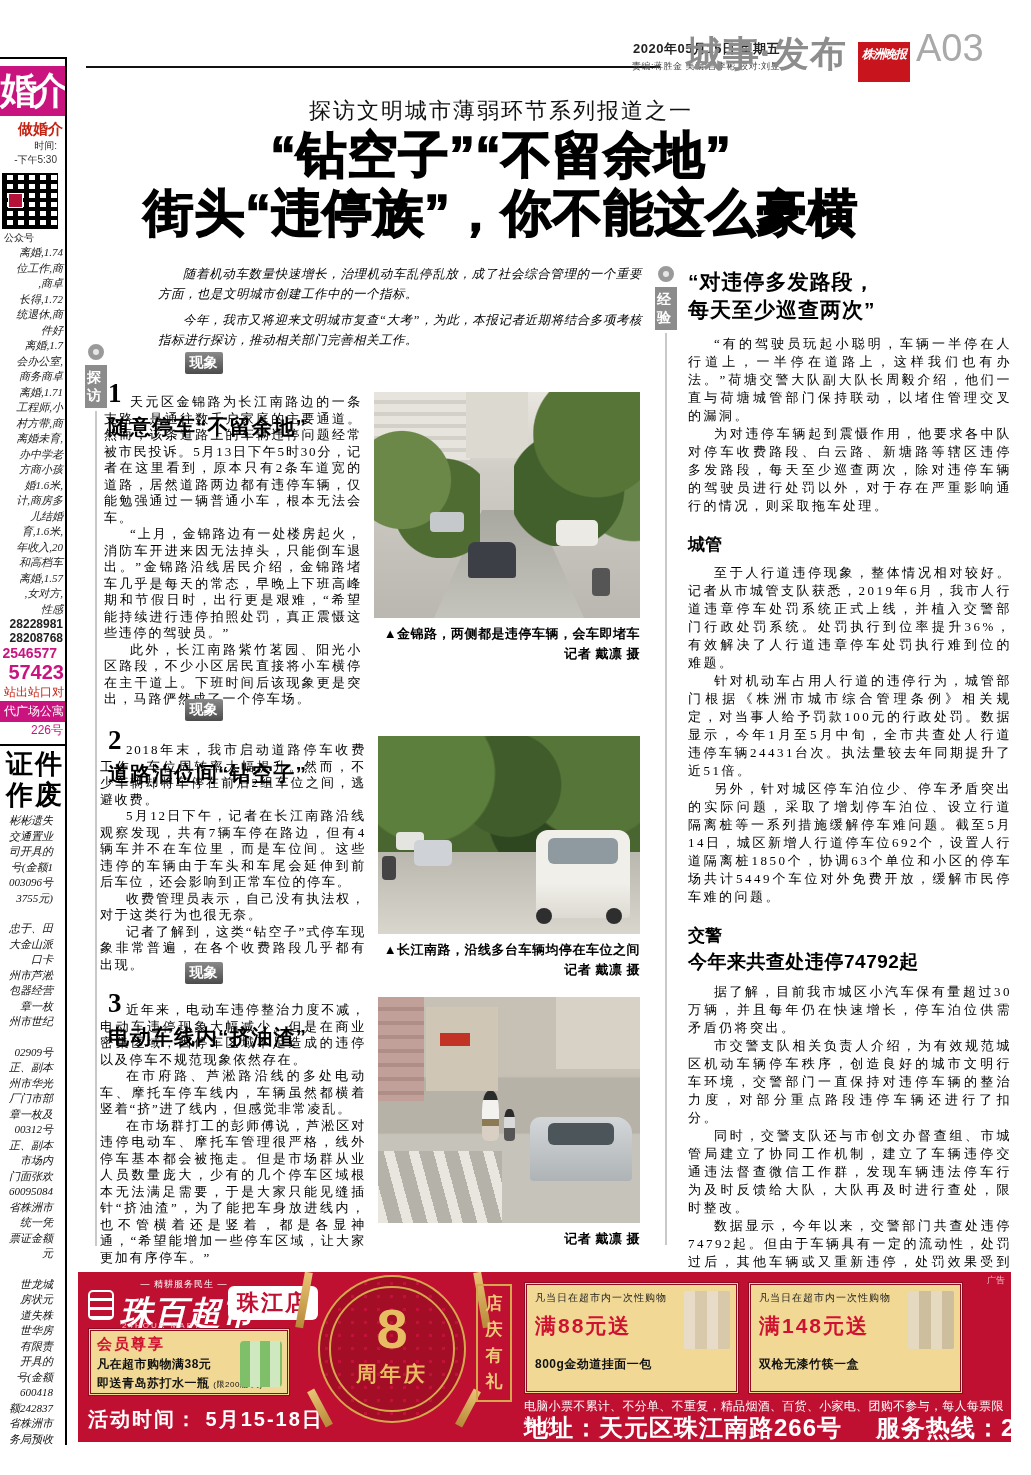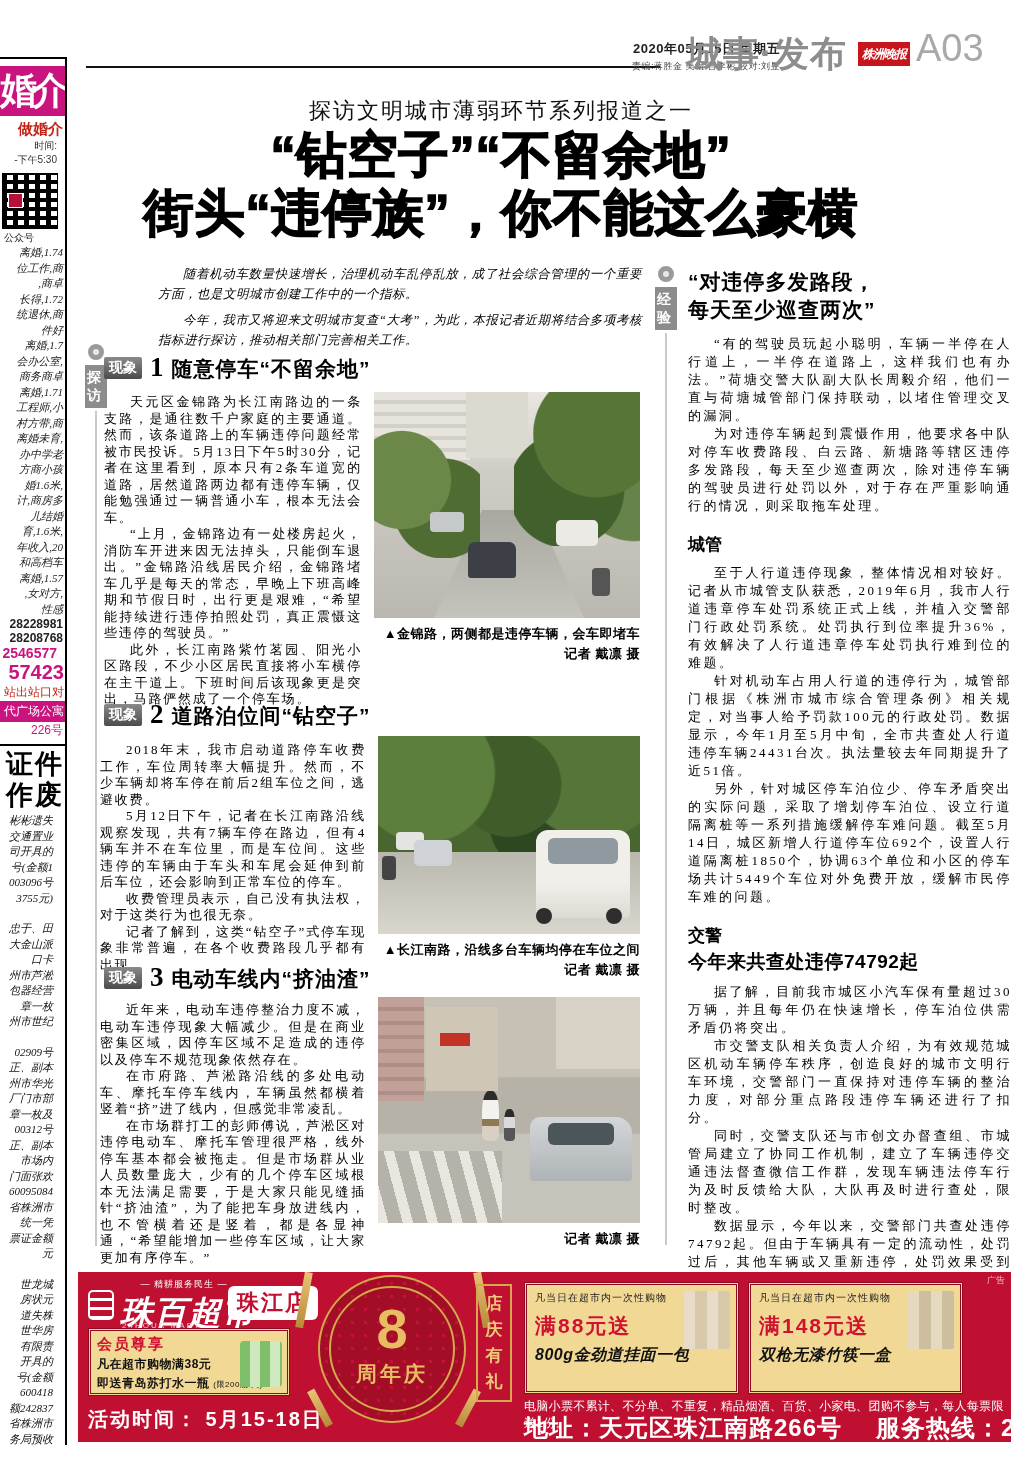--- a/index.html
+++ b/index.html
@@ -33,21 +33,21 @@
                    line-height:1.15;border-top:2px solid #000;margin-top:5px;padding:3px 1px 2px 0;letter-spacing:2px;}
   .sb-notice div{font-family:"Liberation Serif",serif;font-style:italic;font-size:11px;line-height:15.5px;
                  min-height:15px;color:#111;text-align:right;padding-right:12px;white-space:nowrap;overflow:hidden;}
 
   
   .hdr-rule{position:absolute;top:66px;left:86px;width:574px;height:2px;background:#111;}
   .hdr-meta{position:absolute;top:40px;left:520px;width:260px;text-align:right;}
   .hdr-date{font-weight:bold;font-size:13px;color:#222;letter-spacing:0.5px;}
   .hdr-editors{font-size:9px;color:#444;margin-top:2px;letter-spacing:0.5px;}
   .hdr-section{position:absolute;top:30px;left:686px;font-weight:bold;font-size:36px;color:#8d8d8d;letter-spacing:1px;}
-  .hdr-logo{position:absolute;top:42px;left:858px;width:52px;height:24px;background:#c8151d;color:#fff;
+  .hdr-logo{position:absolute;top:42px;left:858px;width:52px;height:40px;background:#c8151d;color:#fff;
             font-family:"Liberation Serif",serif;font-style:italic;font-weight:bold;font-size:12px;
             text-align:center;line-height:24px;letter-spacing:-1px;}
   .hdr-page{position:absolute;top:27px;left:916px;font-size:38px;color:#a9a9a9;}
 
   
   .kicker{position:absolute;top:96px;left:86px;width:830px;text-align:center;font-size:22px;color:#111;letter-spacing:2px;}
   .headline{position:absolute;left:86px;width:830px;text-align:center;font-weight:900;font-size:50px;
             color:#000;letter-spacing:1px;-webkit-text-stroke:1.5px #000;}
   .headline1{top:122px;}
   .headline2{top:180px;}
@@ -61,21 +61,21 @@
   .marker{position:absolute;width:24px;text-align:center;}
   .marker-dot{width:16px;height:16px;border:5px solid #9a9a9a;border-radius:50%;margin:0 auto 5px;
               background:#e7e7e7;box-sizing:border-box;}
   .marker-label{background:#8c8c8c;color:#fff;font-weight:bold;font-size:14px;width:22px;margin:0 auto;
                 padding:4px 0;line-height:1.25;letter-spacing:4px;}
   .marker-vline{width:2px;background:#c9c9c9;margin:3px auto 0;}
   .marker-left{left:84px;top:344px;}
   .marker-right{left:654px;top:266px;}
 
   
-  .sec-head{position:absolute;display:flex;align-items:baseline;gap:4px;}
+  .sec-head{position:absolute;display:flex;align-items:baseline;gap:4px;flex-direction:column;}
   .badge{background:linear-gradient(180deg,#8a8a8a,#4b4b4b);color:#fff;font-weight:bold;font-size:14px;
          padding:2px 5px;border-radius:2px;align-self:center;}
   .secnum{font-family:"Liberation Serif",serif;font-weight:bold;font-size:27px;margin:0 4px;}
   .sectitle{font-weight:bold;font-size:21px;letter-spacing:1px;}
   .btext{position:absolute;font-family:"Liberation Serif",serif;font-size:13px;line-height:16.5px;
          letter-spacing:1.8px;text-align:justify;}
   .btext p{margin:0;text-indent:2em;}
   .sec1-head{left:104px;top:352px;} .sec1-text{left:104px;top:394px;width:258px;}
   .sec2-head{left:104px;top:699px;} .sec2-text{left:100px;top:742px;width:266px;}
   .sec3-head{left:104px;top:962px;} .sec3-text{left:100px;top:1002px;width:266px;}
@@ -175,21 +175,21 @@
   .ribbon{position:absolute;width:8px;height:56px;background:linear-gradient(180deg,#e8c474,#b8893a);}
   .ribbon-tl{left:222px;top:0;transform:rotate(10deg);} .ribbon-tr{left:400px;top:0;transform:rotate(-10deg);}
   .ribbon-bl{left:238px;top:116px;height:40px;transform:rotate(-28deg);}
   .ribbon-br{left:386px;top:116px;height:40px;transform:rotate(28deg);}
   .ad-gift{position:absolute;top:12px;left:398px;width:36px;height:118px;border:2px solid #d6a84e;
            color:#ecc878;font-weight:bold;font-size:17px;text-align:center;padding-top:5px;line-height:26px;}
   .ad-offer{position:absolute;top:10px;width:215px;height:112px;background:#f1d894;border:3px double #8e0b20;padding:6px 8px;}
   .offer-a{left:446px;} .offer-b{left:670px;}
   .o-cond{font-size:10px;color:#222;letter-spacing:1px;}
   .o-thresh{color:#d01232;font-weight:bold;font-size:21px;letter-spacing:2px;margin-top:7px;}
-  .o-gift{color:#111;font-weight:bold;font-size:16px;margin-top:5px;letter-spacing:0.5px;white-space:nowrap;font-style:italic;}
+  .o-gift{color:#111;font-weight:bold;font-size:12px;margin-top:16px;letter-spacing:0.5px;white-space:nowrap;}
   .o-product{position:absolute;right:6px;top:6px;width:46px;height:58px;border-radius:2px;}
   .prod-noodles{background:repeating-linear-gradient(90deg,#e8dcc8 0 11px,#d9c9ab 11px 23px),
     linear-gradient(180deg,#c3332b 0 12px,transparent 12px);}
   .prod-chopsticks{background:repeating-linear-gradient(90deg,#e5d9bf 0 11px,#cdbf9d 11px 23px),
     linear-gradient(180deg,transparent 0 18px,#7ba354 18px 26px,transparent 26px);}
   .ad-disclaimer{position:absolute;top:126px;left:446px;width:480px;color:#fff;font-size:12px;letter-spacing:0.3px;}
   .ad-address{position:absolute;top:140px;left:446px;width:480px;color:#fff;font-weight:bold;font-size:24px;
               letter-spacing:1px;display:flex;gap:34px;white-space:nowrap;}
 </style>
 </head>

